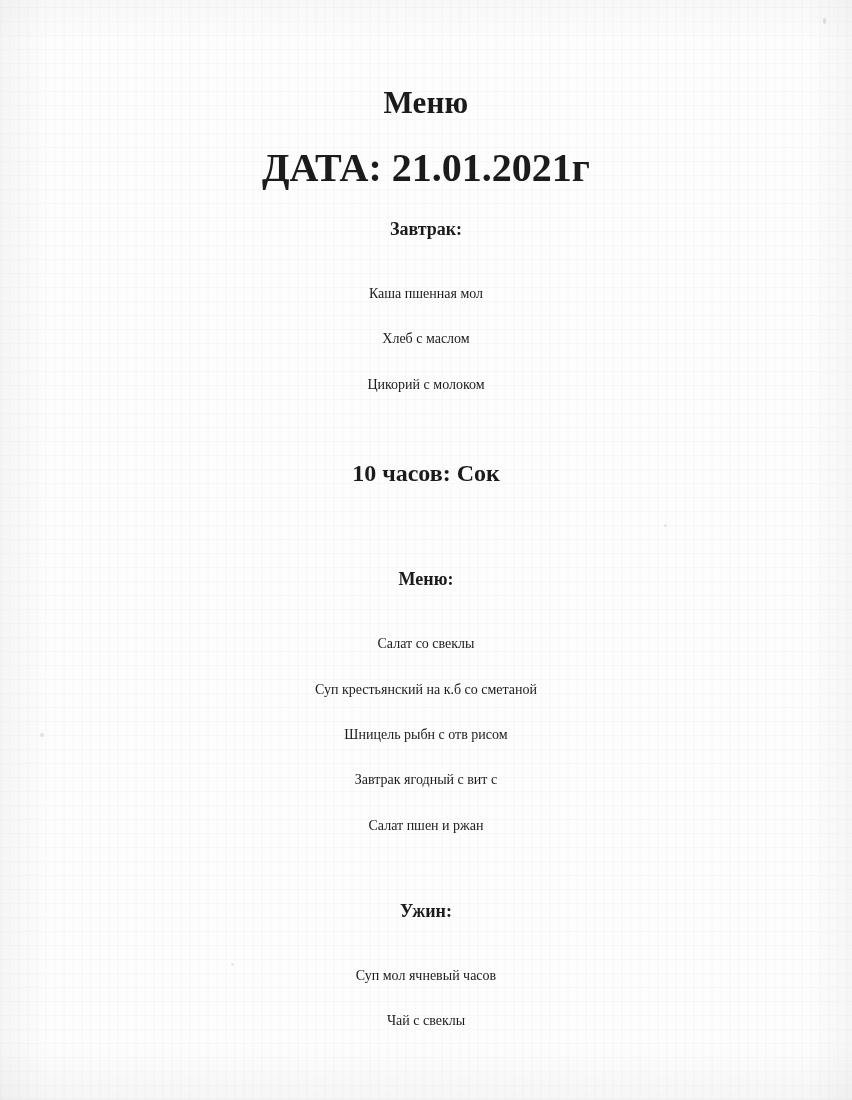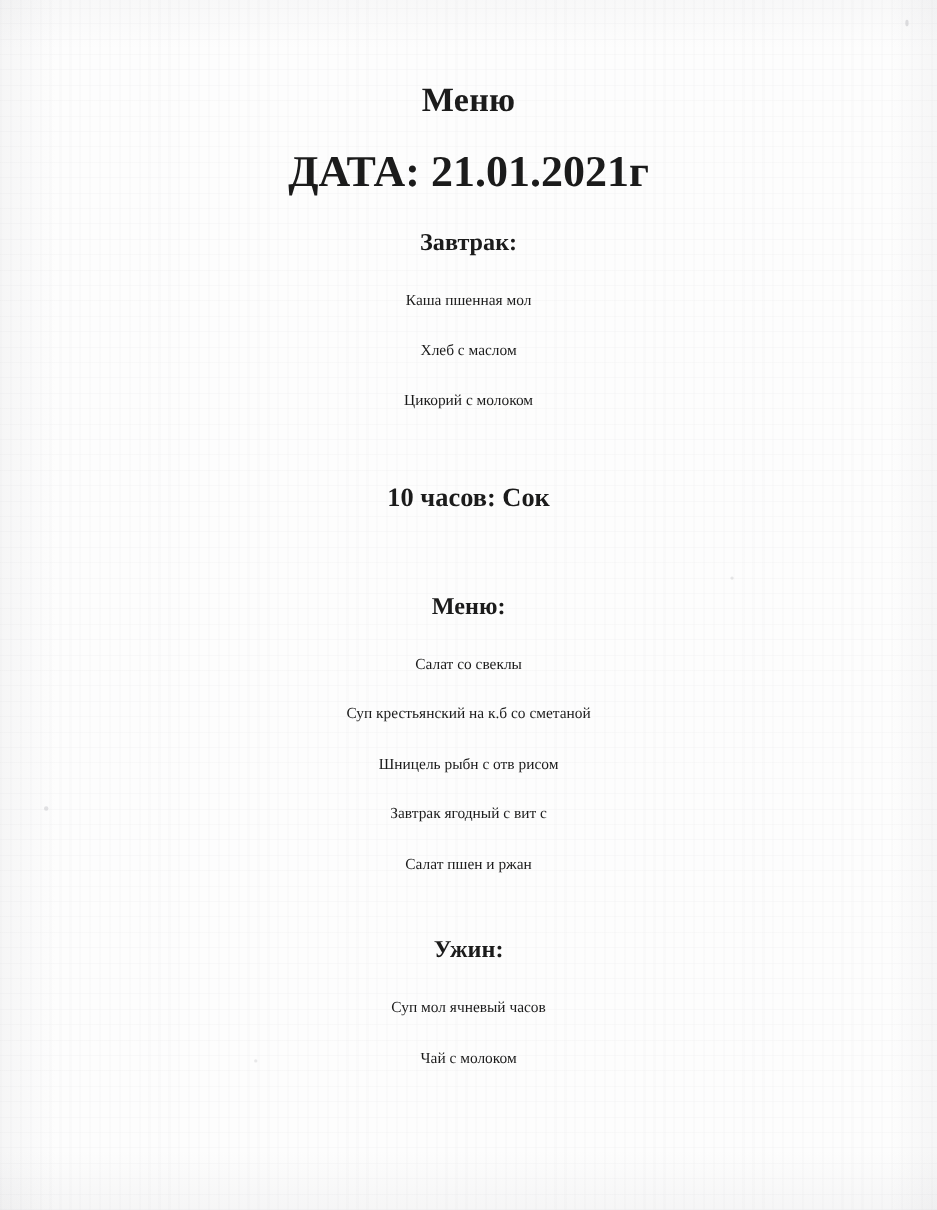--- a/index.html
+++ b/index.html
@@ -62,33 +62,33 @@
   .content {
     position: relative;
     z-index: 3;
     text-align: center;
     padding-top: 74px;
   }
   .doc-title {
     font-size: 31px;
     font-weight: bold;
     letter-spacing: 0.2px;
-    margin: 0 0 26px 0;
+    margin: 12px 0 26px 0;
     line-height: 1.1;
   }
   .doc-date {
     font-size: 40px;
     font-weight: bold;
     margin: 0 0 30px 0;
     line-height: 1.1;
   }
   .meal-heading {
-    font-size: 22px;
+    font-size: 18px;
     font-weight: bold;
-    margin: 4px;
+    margin: 16px;
     line-height: 1.1;
   }
   .dish {
     font-size: 14px;
     font-weight: normal;
     margin: 0;
     line-height: 1.1;
   }
   .spacer-sm { height: 30px; }
   .block { margin: 0; padding: 0; }
@@ -150,17 +150,17 @@
       <p class="dish">Салат пшен и ржан</p>
     </div>
 
     <div style="height:53px"></div>
 
     <div class="block">
       <p class="meal-heading">Ужин:</p>
       <div class="spacer-sm"></div>
       <p class="dish">Суп мол ячневый часов</p>
       <div class="spacer-sm"></div>
-      <p class="dish">Чай с молоком</p>
+      <p class="dish">Чай с свеклы</p>
     </div>
 
   </div>
 </div>
 
 </body></html>

